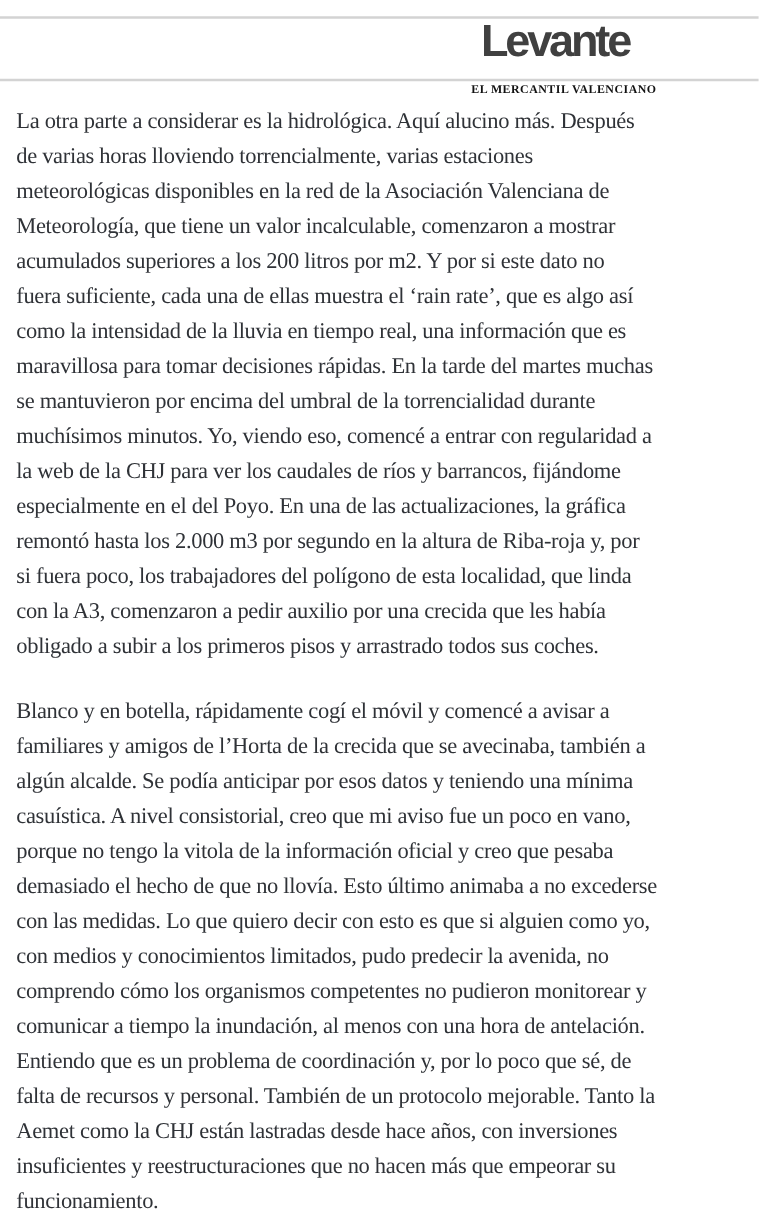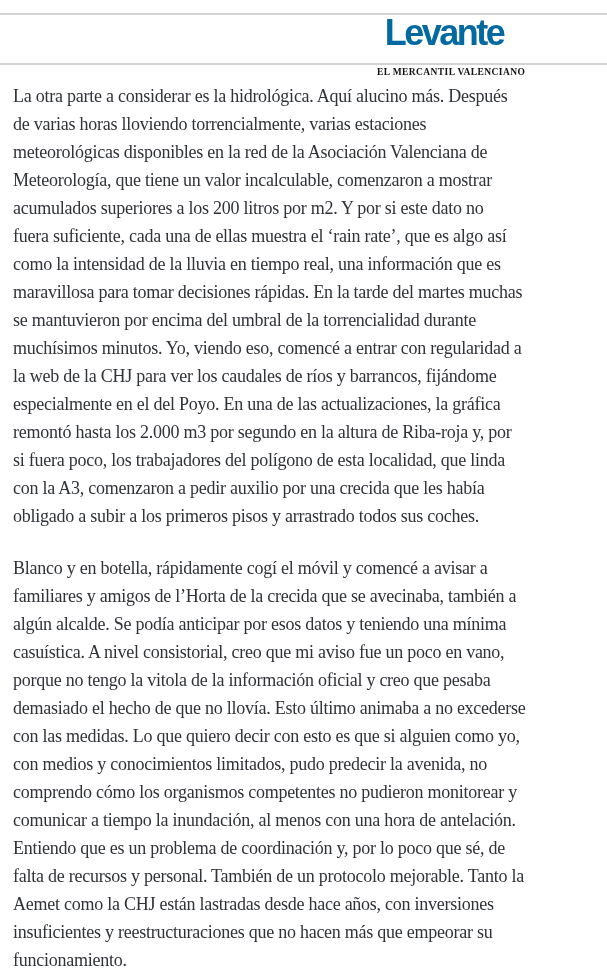--- a/index.html
+++ b/index.html
@@ -33,21 +33,21 @@
     width: 134px;
     text-align: center;
     cursor: pointer;
   }
   .logo-text {
     font-family: "Liberation Sans", sans-serif;
     font-weight: 800;
     font-size: 36px;
     line-height: 32px;
     letter-spacing: -2.5px;
-    color: #0369a1;
+    color: #404040;
     display: block;
   }
   .logo-sub {
     display: block;
     font-family: "Liberation Serif", serif;
     font-weight: bold;
     font-size: 9.5px;
     letter-spacing: 0.4px;
     color: #121212;
     white-space: nowrap;

